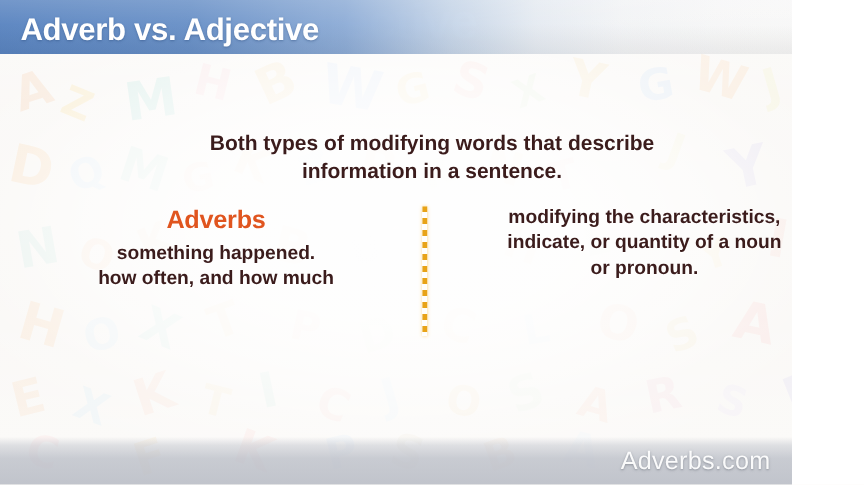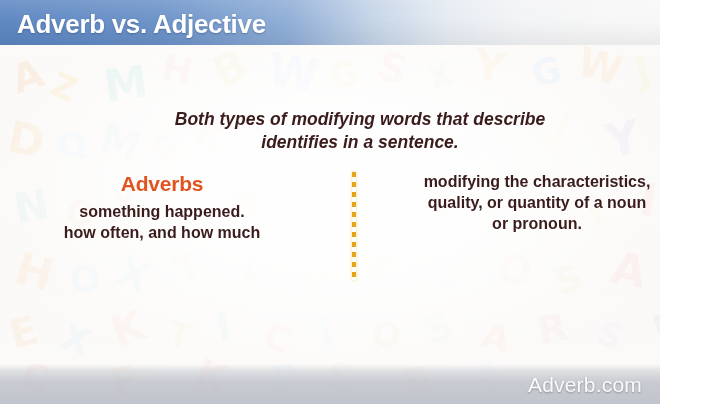--- a/index.html
+++ b/index.html
@@ -89,35 +89,35 @@
   #content{position:absolute;inset:0;z-index:2;}
 
   #intro{
     position:absolute;left:60px;top:108px;width:600px;
     text-align:center;
     font-size:17.5px;font-weight:700;
     line-height:1.32;
     color:#3b1c1c;
     text-shadow:0 1px 1px rgba(255,255,255,0.85);
   }
-  #intro .ln{display:block;font-style:italic;}
+  #intro .ln{display:block;}
 
   
   #divider{
     position:absolute;left:352px;top:172px;
     width:4px;height:108px;
     z-index:2;
     background:repeating-linear-gradient(180deg,
       #e8a317 0px,#e8a317 5px,
       rgba(255,255,255,0) 5px,rgba(255,255,255,0) 10px);
     box-shadow:0 0 3px rgba(255,210,120,0.9);
   }
 
   .col{position:absolute;top:172px;text-align:center;}
-  #col-left{left:8px;width:308px;}
+  #col-left{left:26px;width:308px;}
   #col-right{left:378px;width:318px;}
 
   .col-head{
     font-size:21px;font-weight:700;
     letter-spacing:-0.2px;
     color:#e0551f;
     margin:0 0 6px 0;
     text-shadow:0 1px 1px rgba(255,255,255,0.8);
   }
   .col-body{
@@ -229,39 +229,39 @@
   <div id="ghost-title">Adverb vs. Adjective</div>
   <div id="header">
     <div id="header-sheen"></div>
   </div>
   <div id="title">Adverb vs. Adjective</div>
 
   <div id="content">
 
     <div id="intro">
       <span class="ln">Both types of modifying words that describe</span>
-      <span class="ln">identifies in a sentence.</span>
+      <span class="ln">information in a sentence.</span>
     </div>
 
     <div id="divider"></div>
 
     <div class="col" id="col-left">
       <div class="col-head">Adverbs</div>
       <div class="col-body">
         <span class="ln">something happened.</span>
         <span class="ln">how often, and how much</span>
       </div>
     </div>
 
     <div class="col" id="col-right">
       <div class="col-body">
         <span class="ln">modifying the characteristics,</span>
-        <span class="ln">quality, or quantity of a noun</span>
+        <span class="ln">indicate, or quantity of a noun</span>
         <span class="ln">or pronoun.</span>
       </div>
     </div>
 
   </div>
 
   <div id="footer"></div>
-  <div id="watermark">Adverb.com</div>
+  <div id="watermark">Adverbs.com</div>
 
 </div>
 
 </body></html>

